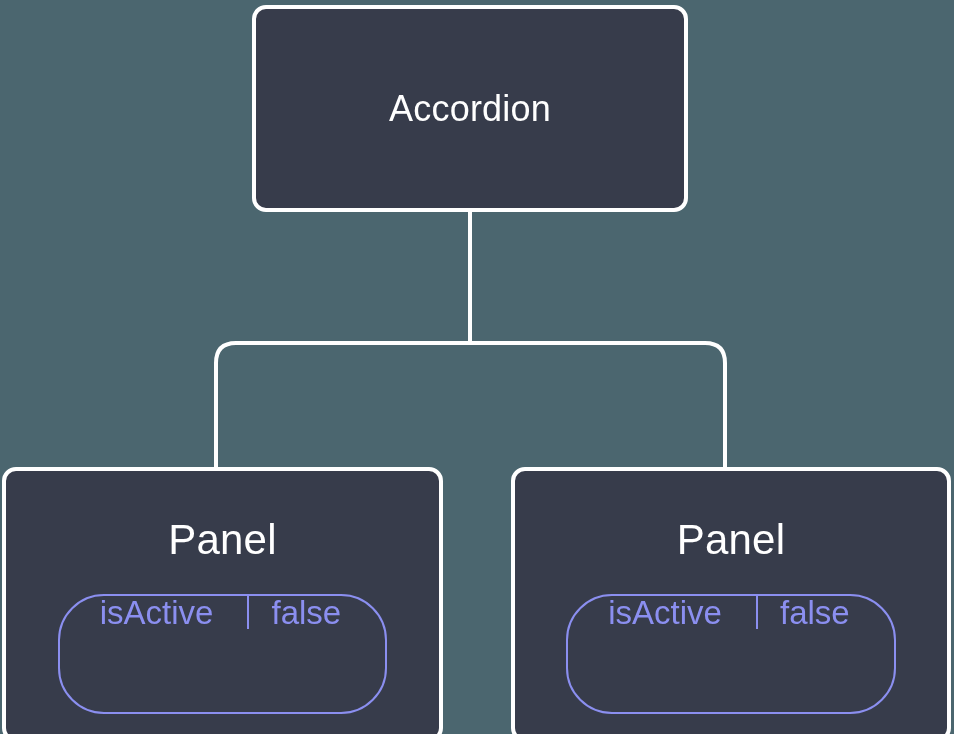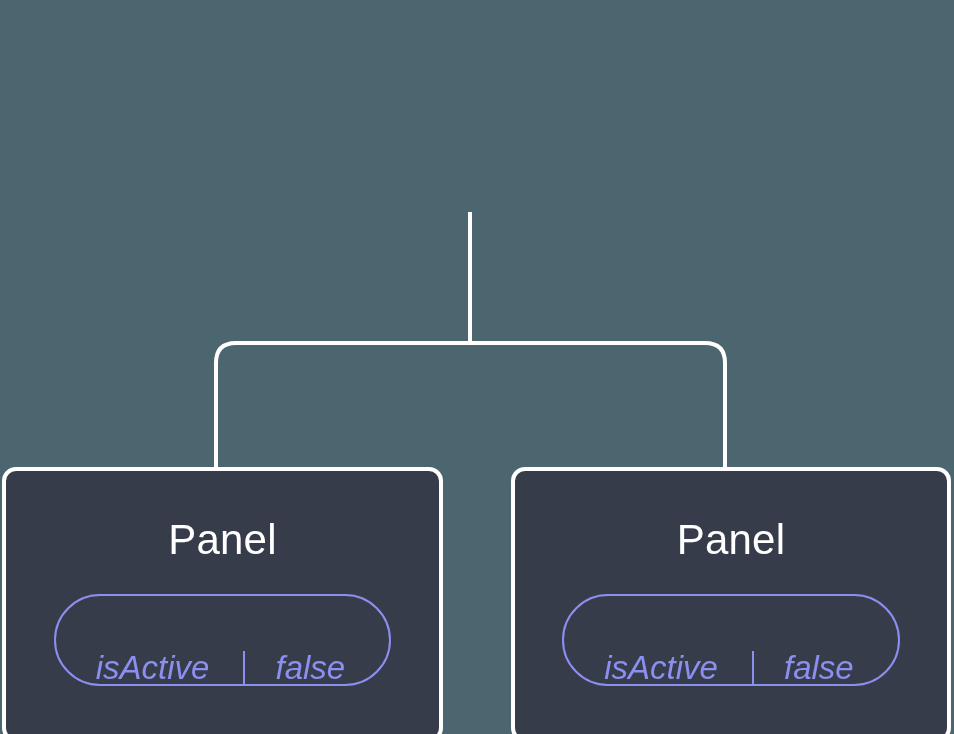--- a/index.html
+++ b/index.html
@@ -67,56 +67,58 @@
     font-weight: 400;
     line-height: 1;
     letter-spacing: 0.2px;
     white-space: nowrap;
   }
   .node-panel .node-title {
     font-size: 42px;
   }
   .prop-pill {
     margin-top: 33px;
-    height: 92px;
+    height: 120px;
     box-sizing: border-box;
     border: 2px solid #8b8ff0;
     border-radius: 46px;
     display: flex;
-    align-items: flex-end;
+    align-items: flex-start;
     overflow: hidden;
-    font-style: italic;
   }
   .prop-key, .prop-val {
     display: flex;
     align-items: center;
     justify-content: center;
     color: #8b8ff0;
     font-size: 33px;
     line-height: 1;
     white-space: nowrap;
   }
   .prop-key {
     padding: 0 34px 0 40px;
     border-right: 2px solid #8b8ff0;
   }
   .prop-val {
-    padding: 0 44px 0 30px;
+    padding: 0 44px 0 22px;
   }
 </style>
 </head>
 <body>
 
 <div id="tree-canvas">
 
   <svg class="connector-layer" viewBox="0 0 954 734" width="954" height="734" xmlns="http://www.w3.org/2000/svg">
     <path d="M 470 212 L 470 343" fill="none" stroke="#ffffff" stroke-width="4" stroke-linecap="butt"></path>
     <path d="M 216 467 L 216 363 Q 216 343 236 343 L 705 343 Q 725 343 725 363 L 725 467" fill="none" stroke="#ffffff" stroke-width="4" stroke-linecap="butt"></path>
   </svg>
 
+  <div class="node node-root">
+    <span class="node-title">Accordion</span>
+  </div>
 
   <div class="node node-panel node-panel-left">
     <span class="node-title">Panel</span>
     <div class="prop-pill">
       <span class="prop-key">isActive</span>
       <span class="prop-val">false</span>
     </div>
   </div>
 
   <div class="node node-panel node-panel-right">

